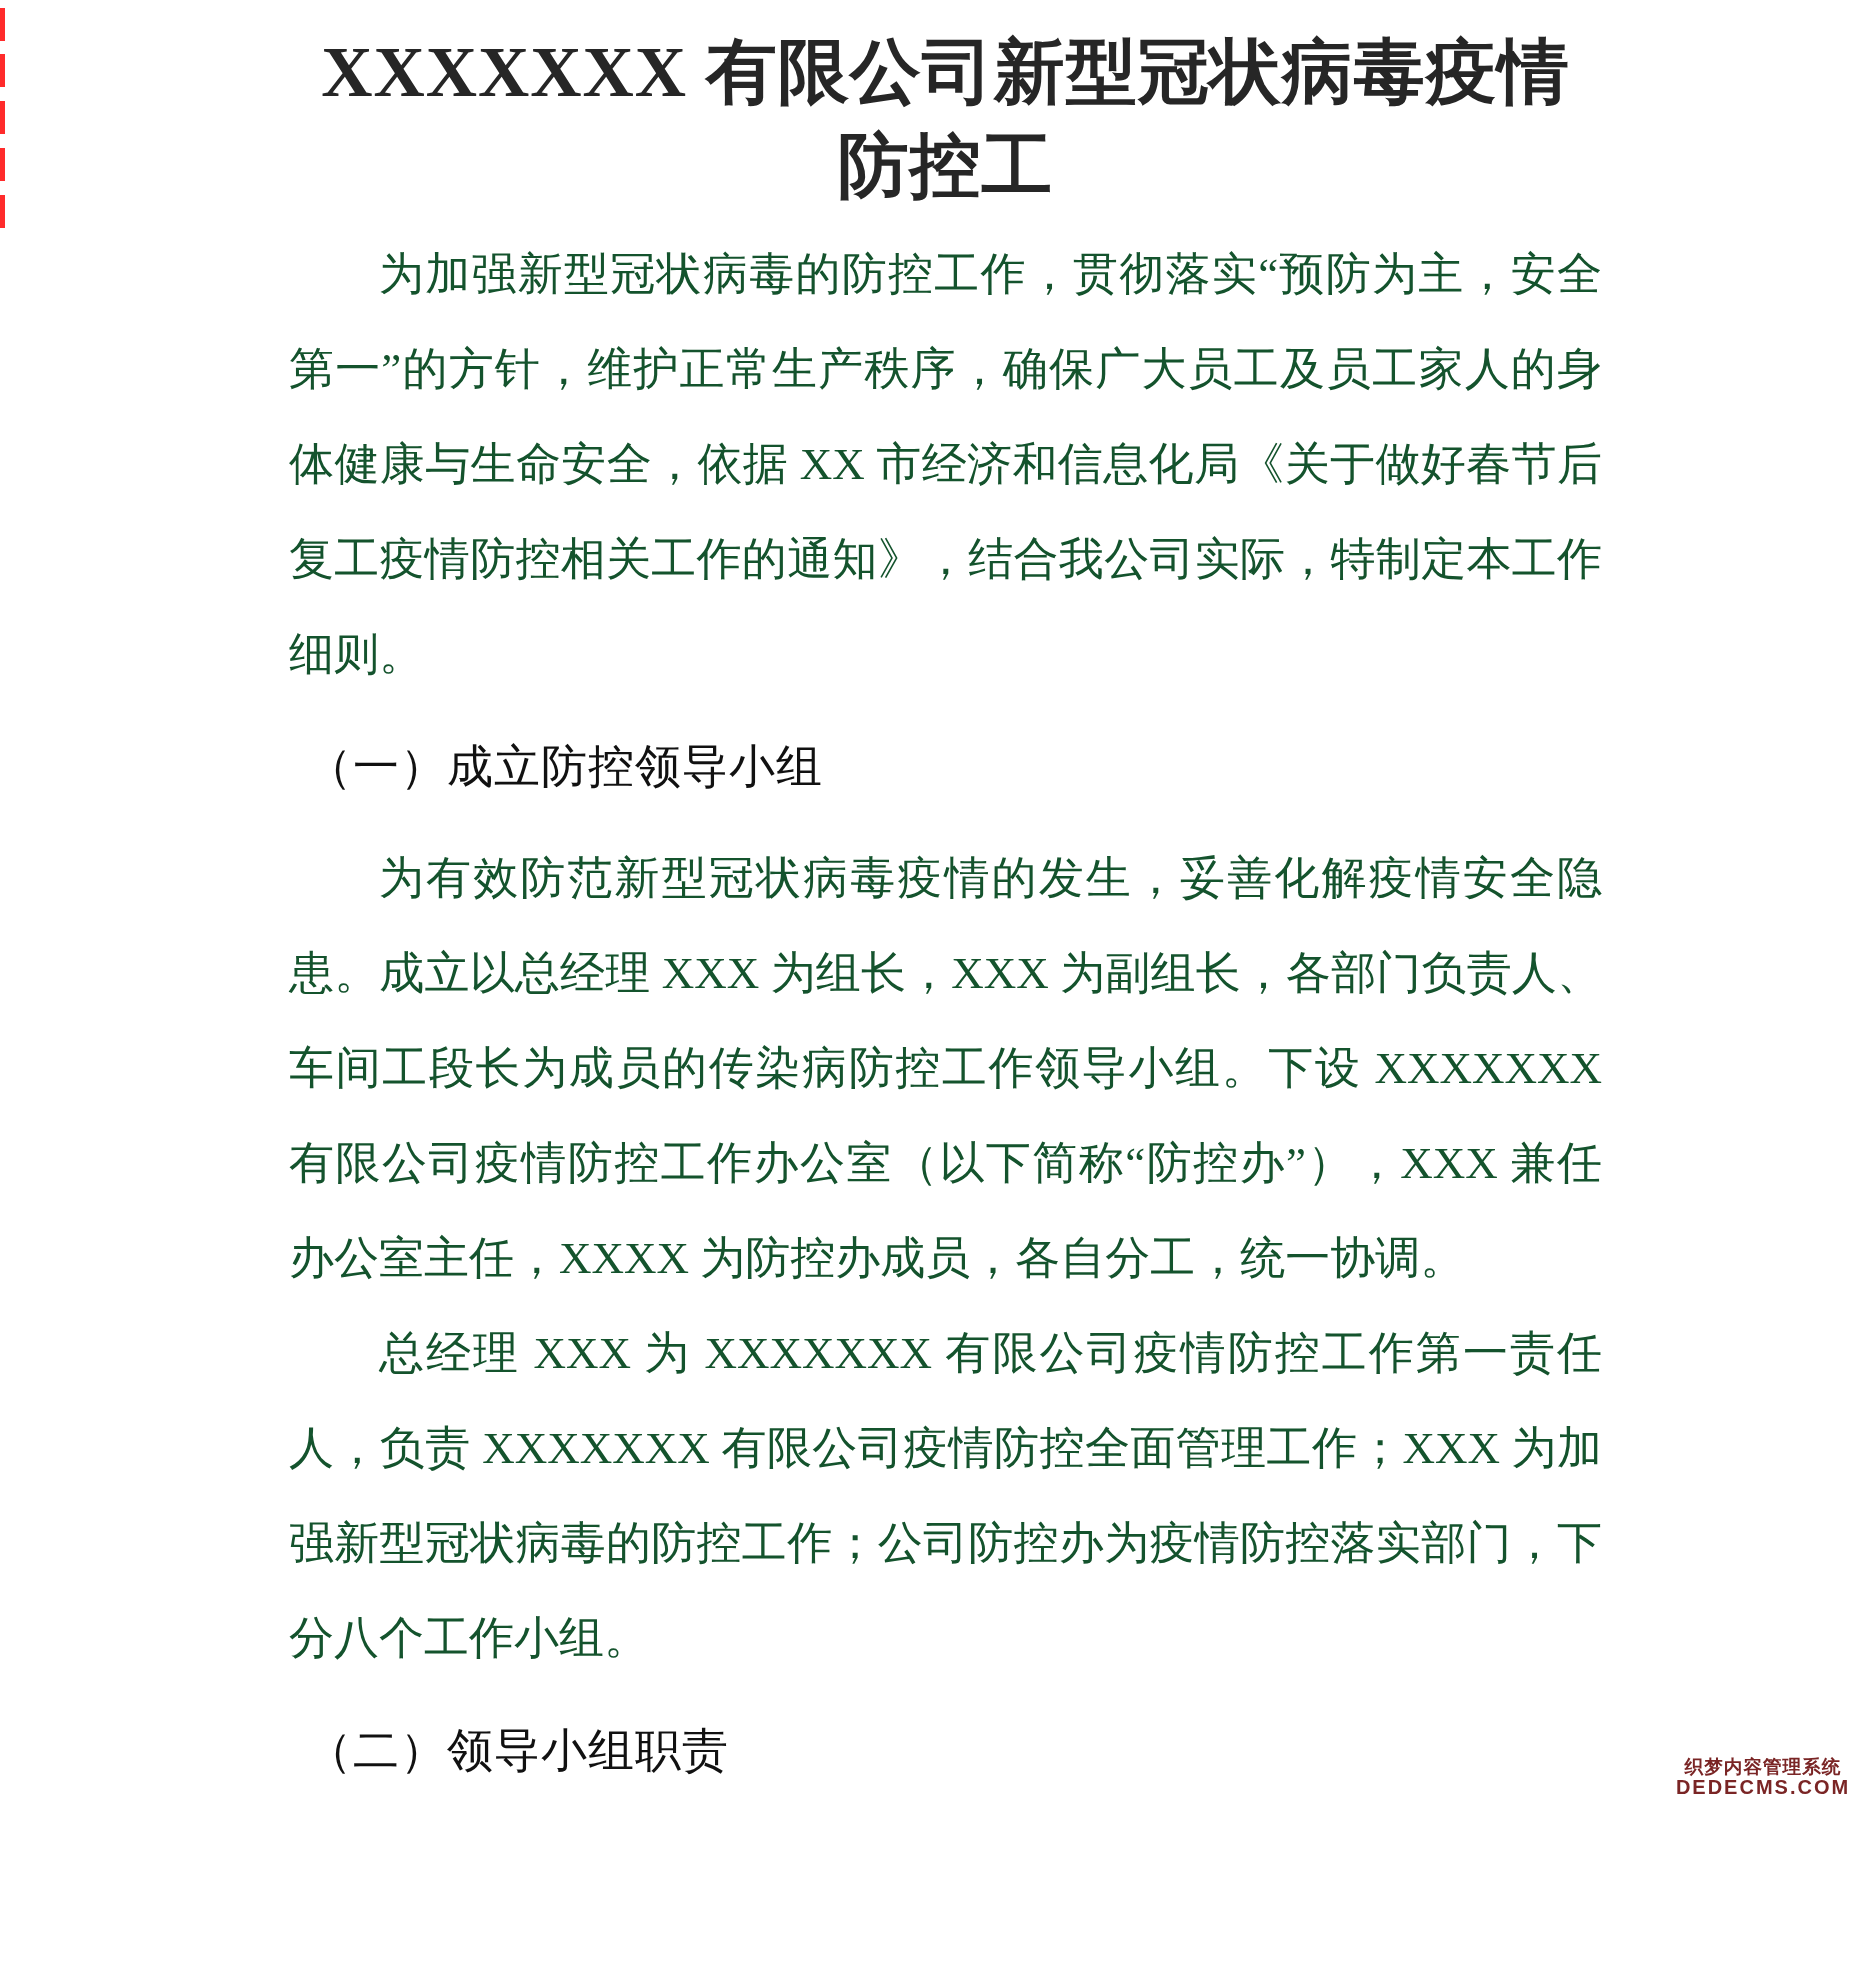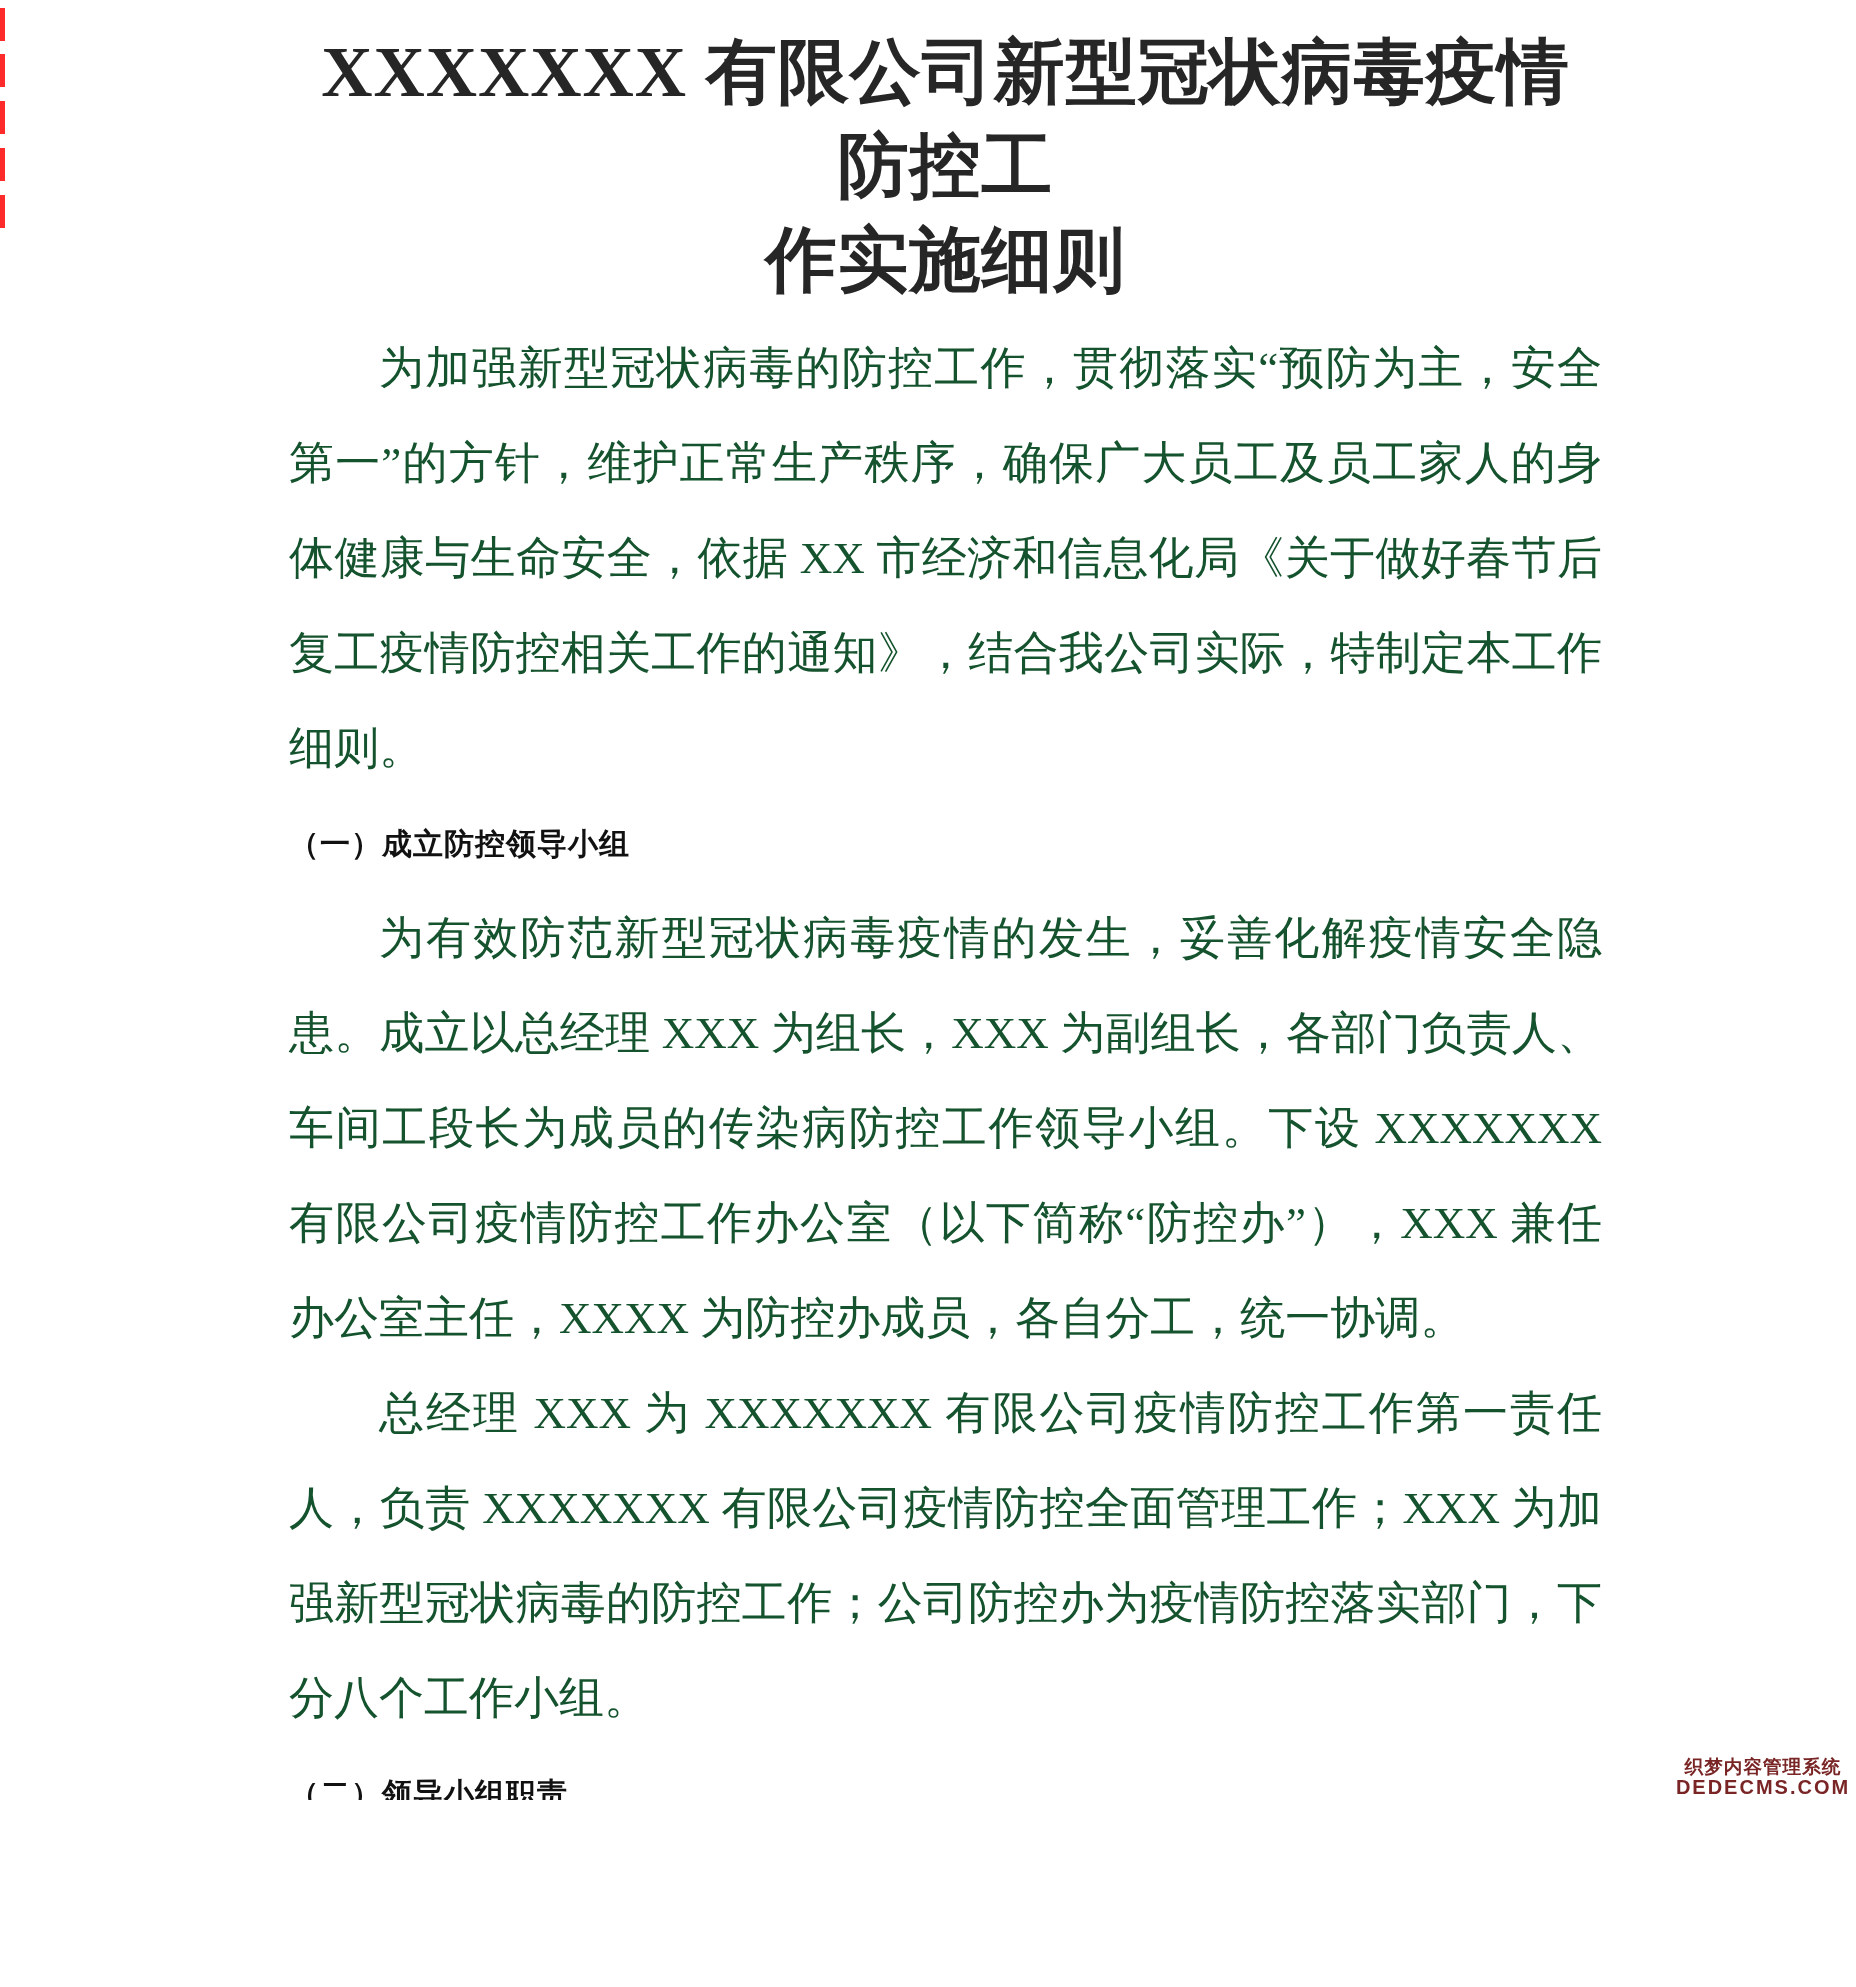--- a/index.html
+++ b/index.html
@@ -51,24 +51,24 @@
     margin: 0;
     font-size: 45px;
     line-height: 95px;
     text-align: justify;
     text-indent: 2em;
     color: #14532d;
   }
   .para.first { margin-top: 14.7px; }
 
   .sec-heading {
-    margin: 0;
-    font-size: 30px;
+    margin: 17px;
+    font-size: 46px;
     line-height: 95px;
-    font-weight: bold;
+    font-weight: normal;
     text-indent: 0;
     text-align: left;
     color: #111111;
     letter-spacing: 1px;
   }
 
   
   .watermark {
     position: absolute;
     right: 15.7px;
@@ -116,21 +116,20 @@
     <div class="dash"></div>
     <div class="dash"></div>
     <div class="dash"></div>
     <div class="dash"></div>
     <div class="dash"></div>
   </div>
 
   <div class="content">
     <h1 class="doc-title">
       <span class="title-line">XXXXXXX 有限公司新型冠状病毒疫情防控工</span>
-      <span class="title-line">作实施细则</span>
     </h1>
 
     <p class="para first">为加强新型冠状病毒的防控工作，贯彻落实“预防为主，安全第一”的方针，维护正常生产秩序，确保广大员工及员工家人的身体健康与生命安全，依据 XX 市经济和信息化局《关于做好春节后复工疫情防控相关工作的通知》，结合我公司实际，特制定本工作细则。</p>
 
     <h2 class="sec-heading">（一）成立防控领导小组</h2>
 
     <p class="para">为有效防范新型冠状病毒疫情的发生，妥善化解疫情安全隐患。成立以总经理 XXX 为组长，XXX 为副组长，各部门负责人、车间工段长为成员的传染病防控工作领导小组。下设 XXXXXXX 有限公司疫情防控工作办公室（以下简称“防控办”），XXX 兼任办公室主任，XXXX 为防控办成员，各自分工，统一协调。</p>
 
     <p class="para">总经理 XXX 为 XXXXXXX 有限公司疫情防控工作第一责任人，负责 XXXXXXX 有限公司疫情防控全面管理工作；XXX 为加强新型冠状病毒的防控工作；公司防控办为疫情防控落实部门，下分八个工作小组。</p>
 

